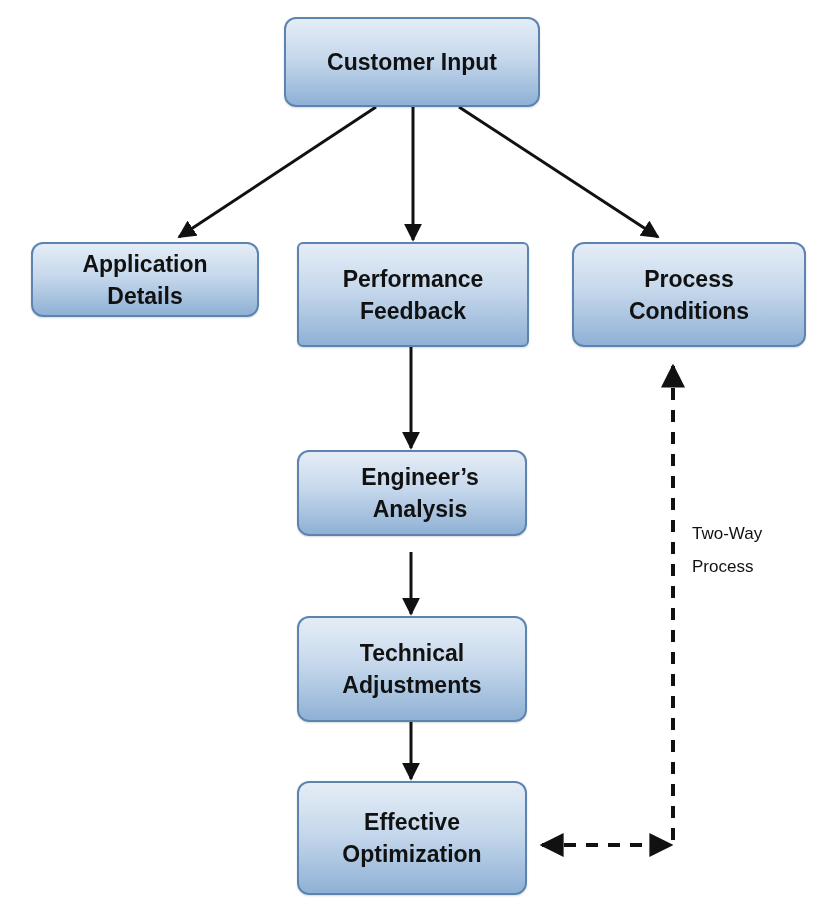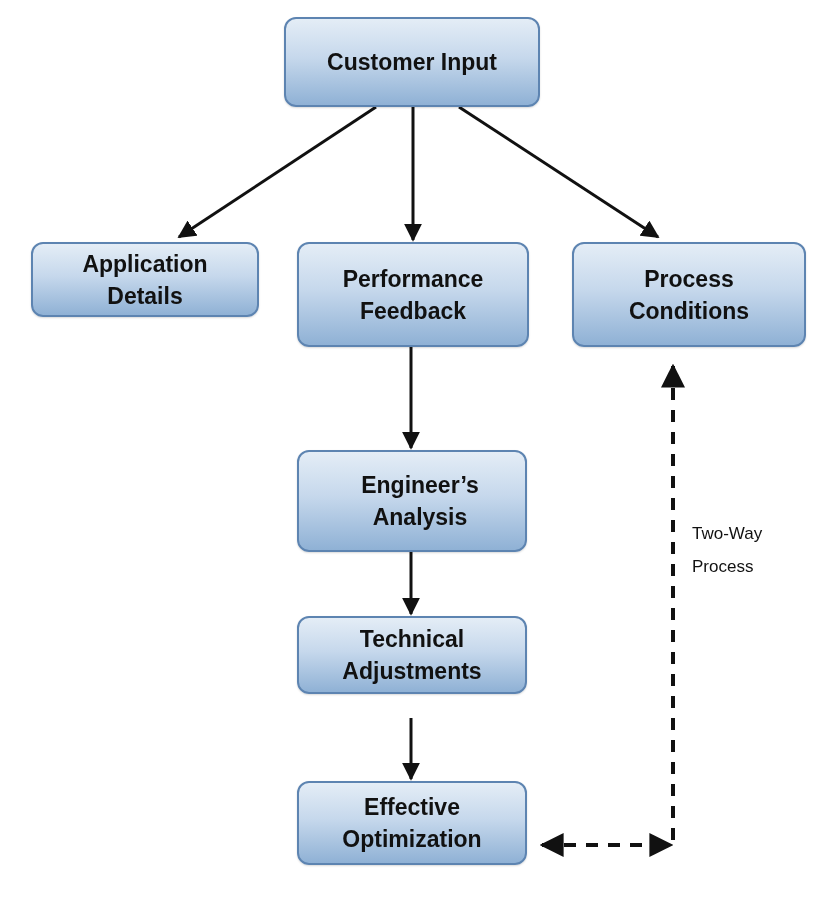--- a/index.html
+++ b/index.html
@@ -17,25 +17,25 @@
       text-align: center;
       color: #111111;
       font-weight: bold;
       font-size: 23px;
       line-height: 32px;
       cursor: pointer;
     }
     .node span { display: block; white-space: pre-line; }
     #n-customer { left: 284px; top: 17px; width: 256px; height: 90px; text-align: right; }
     #n-application { left: 31px; top: 242px; width: 228px; height: 75px; }
-    #n-performance { left: 297px; top: 242px; width: 232px; height: 105px; }
+    #n-performance { left: 297px; top: 242px; width: 232px; height: 105px; border-radius: 6px; }
     #n-process { left: 572px; top: 242px; width: 234px; height: 105px; }
-    #n-engineer { left: 297px; top: 450px; width: 230px; height: 102px; padding-left: 16px; }
-    #n-technical { left: 297px; top: 616px; width: 230px; height: 78px; }
-    #n-effective { left: 297px; top: 781px; width: 230px; height: 84px; }
+    #n-engineer { left: 297px; top: 450px; width: 230px; height: 86px; padding-left: 16px; }
+    #n-technical { left: 297px; top: 616px; width: 230px; height: 106px; }
+    #n-effective { left: 297px; top: 781px; width: 230px; height: 114px; }
     .label {
       position: absolute; left: 692px; top: 517px; width: 140px;
       font-size: 17px; line-height: 33px; color: #111111; font-weight: normal;
       white-space: pre-line;
     }
   </style>
 </head>
 <body>
 
 <svg id="canvas" viewBox="0 0 834 910" xmlns="http://www.w3.org/2000/svg">

